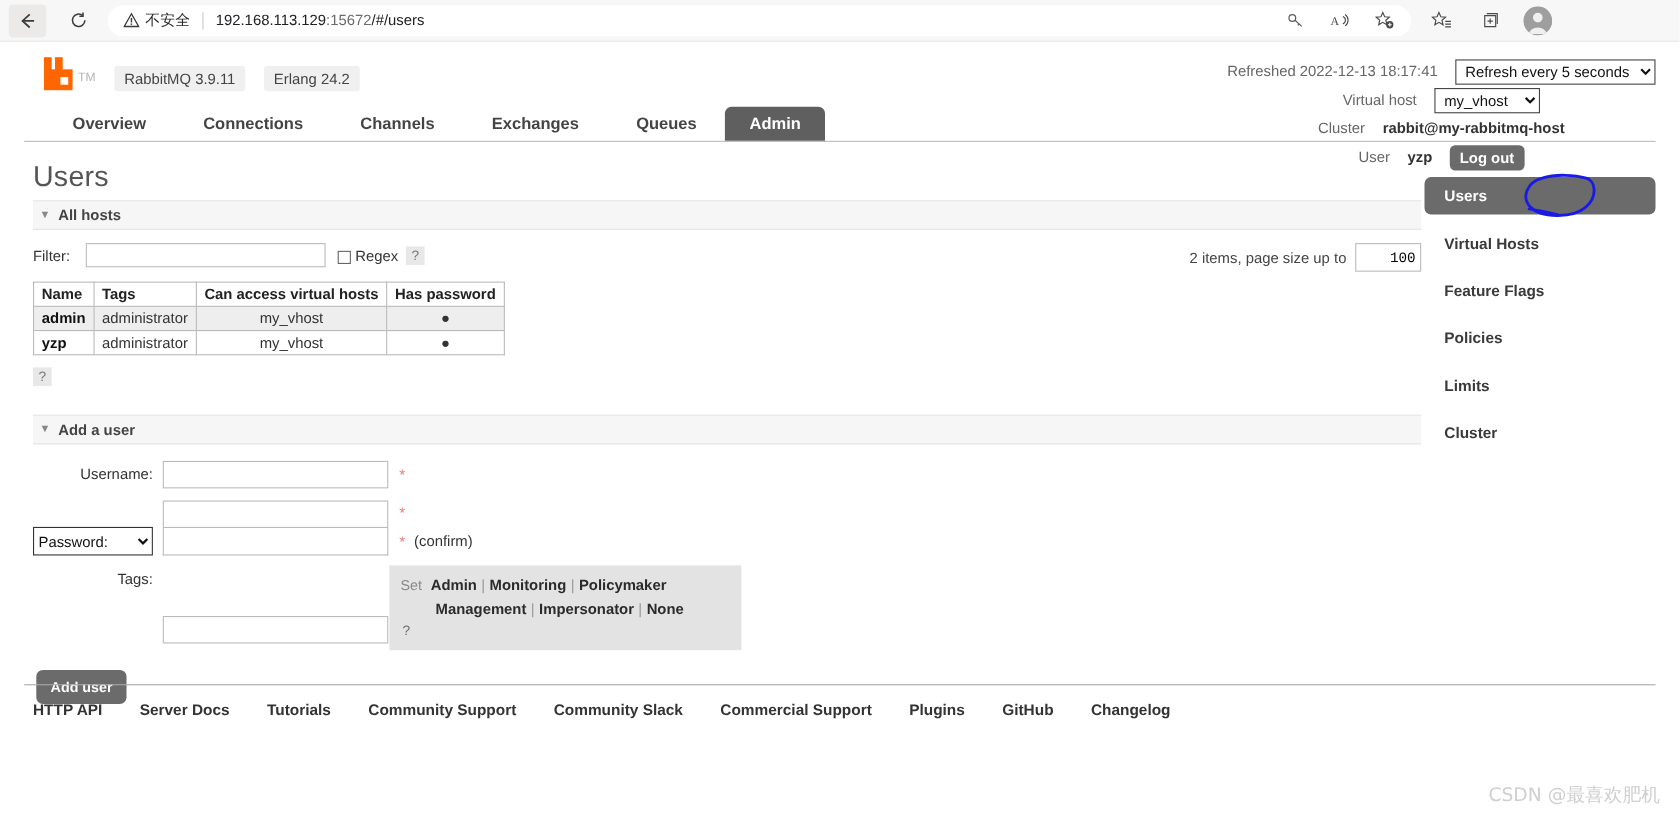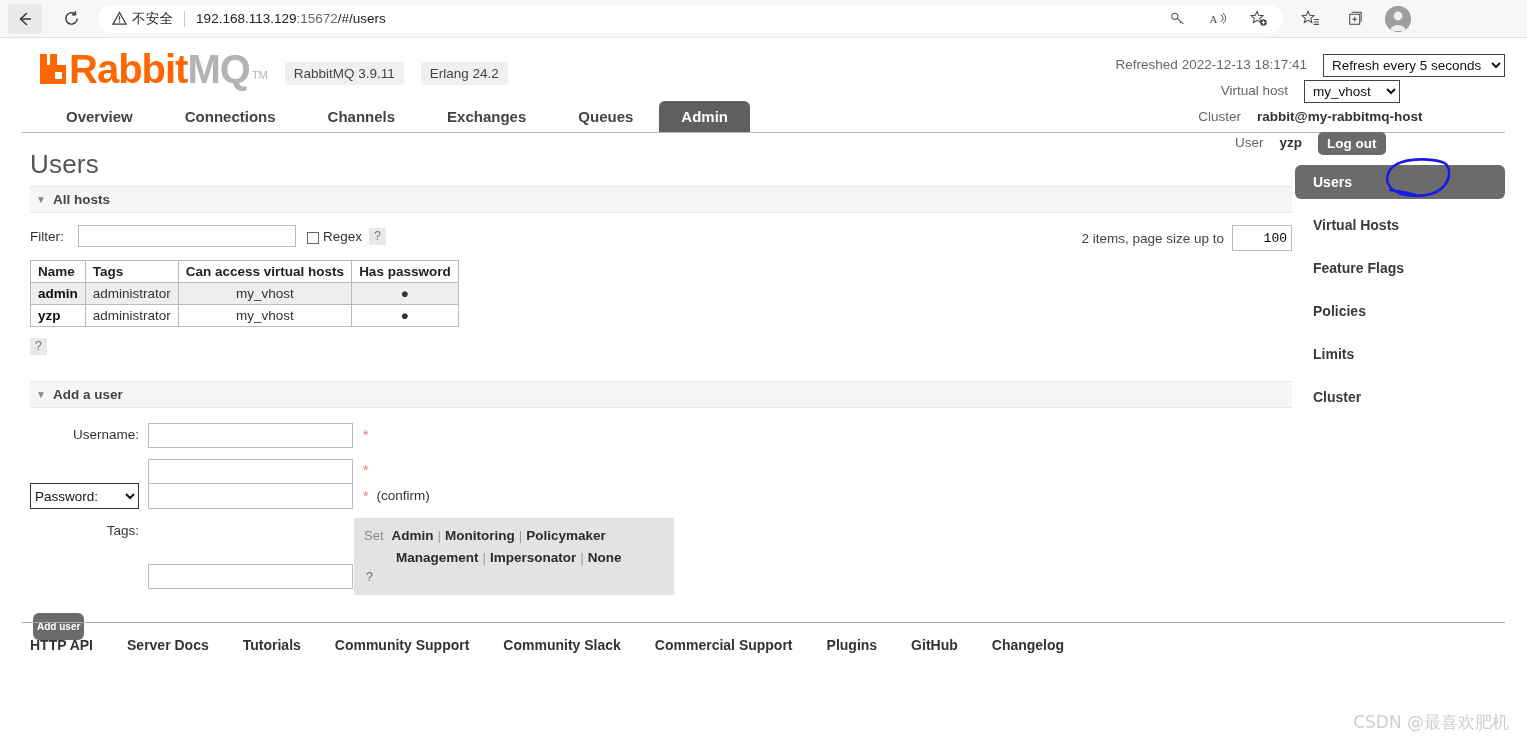--- a/index.html
+++ b/index.html
@@ -197,22 +197,22 @@
     font-size:13.5px; width:320px;
   }
   .set-line { display:flex; align-items:baseline; gap:8px; line-height:22px; }
   .set-word { color:#8a8a8a; font-size:13px; }
   .set-links { font-weight:bold; color:#2b2b2b; }
   .set-links .sep { color:#9a9a9a; font-weight:normal; margin:0 4px; }
   .set-links a { color:#2b2b2b; text-decoration:none; cursor:pointer; }
   .set-indent { padding-left:32px; }
   .tag-q { color:#6d6d6d; font-size:12.5px; padding-left:2px; }
   .add-btn {
-    background:#6b6b6b; color:#fff; font-weight:bold; font-size:10px;
-    border:none; border-radius:6px; padding:8px 4px; cursor:pointer;
+    background:#6b6b6b; color:#fff; font-weight:bold; font-size:13px;
+    border:none; border-radius:6px; padding:8px 13px; cursor:pointer;
     margin-top:18px; margin-left:3px;
     font-family:"Liberation Sans", sans-serif;
   }
 
   
   .rail { position:absolute; right:22px; top:16px; width:210px; }
   .rail-item {
     font-size:14px; font-weight:bold; color:#3a3a3a;
     padding:8px 18px; cursor:pointer; line-height:18px;
   }
@@ -320,21 +320,20 @@
 
   <div class="header">
     <div class="logo-row">
       <div class="logo">
         <span class="logo-mark">
           <span class="ear1"></span>
             <span class="ear2"></span>
             <span class="body"></span>
             <span class="eye"></span>
         </span>
-        <span class="logo-text"><span class="rab">Rabbit</span><span class="mq">MQ</span></span>
         <span class="logo-tm">TM</span>
       </div>
       <span class="ver-badge">RabbitMQ 3.9.11</span>
       <span class="ver-badge">Erlang 24.2</span>
     </div>
 
     <div class="header-right">
       <div class="line">
         <span class="hr-label">Refreshed 2022-12-13 18:17:41</span>
         <select class="rmq sel-refresh">

